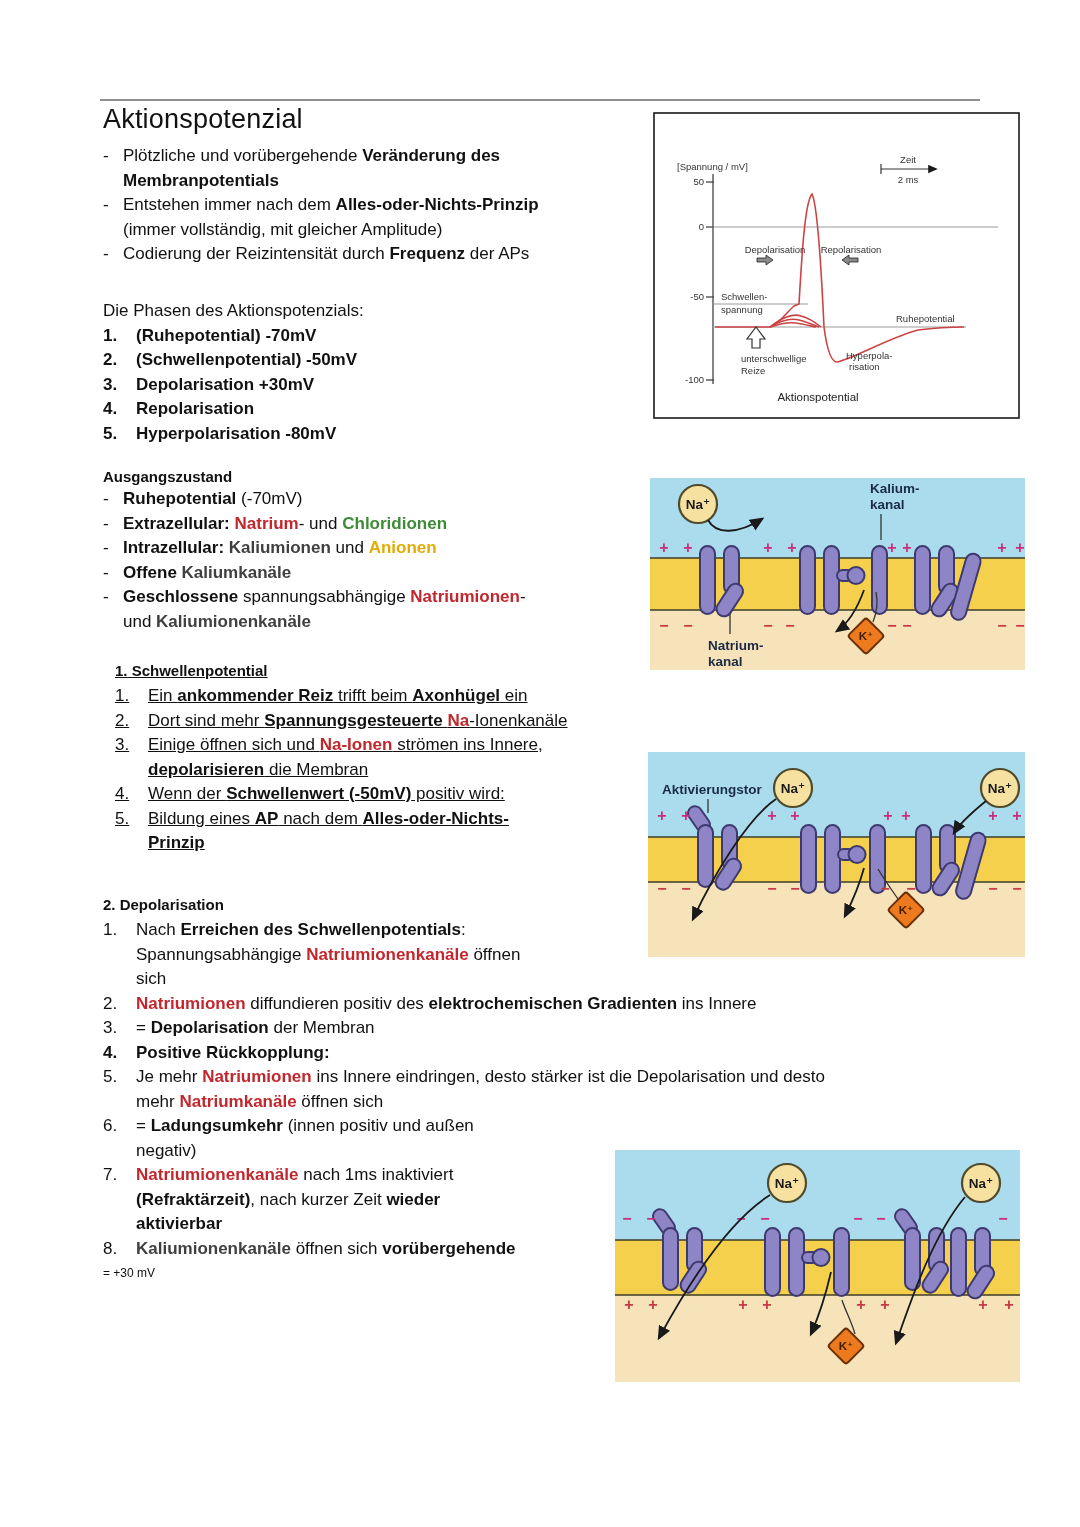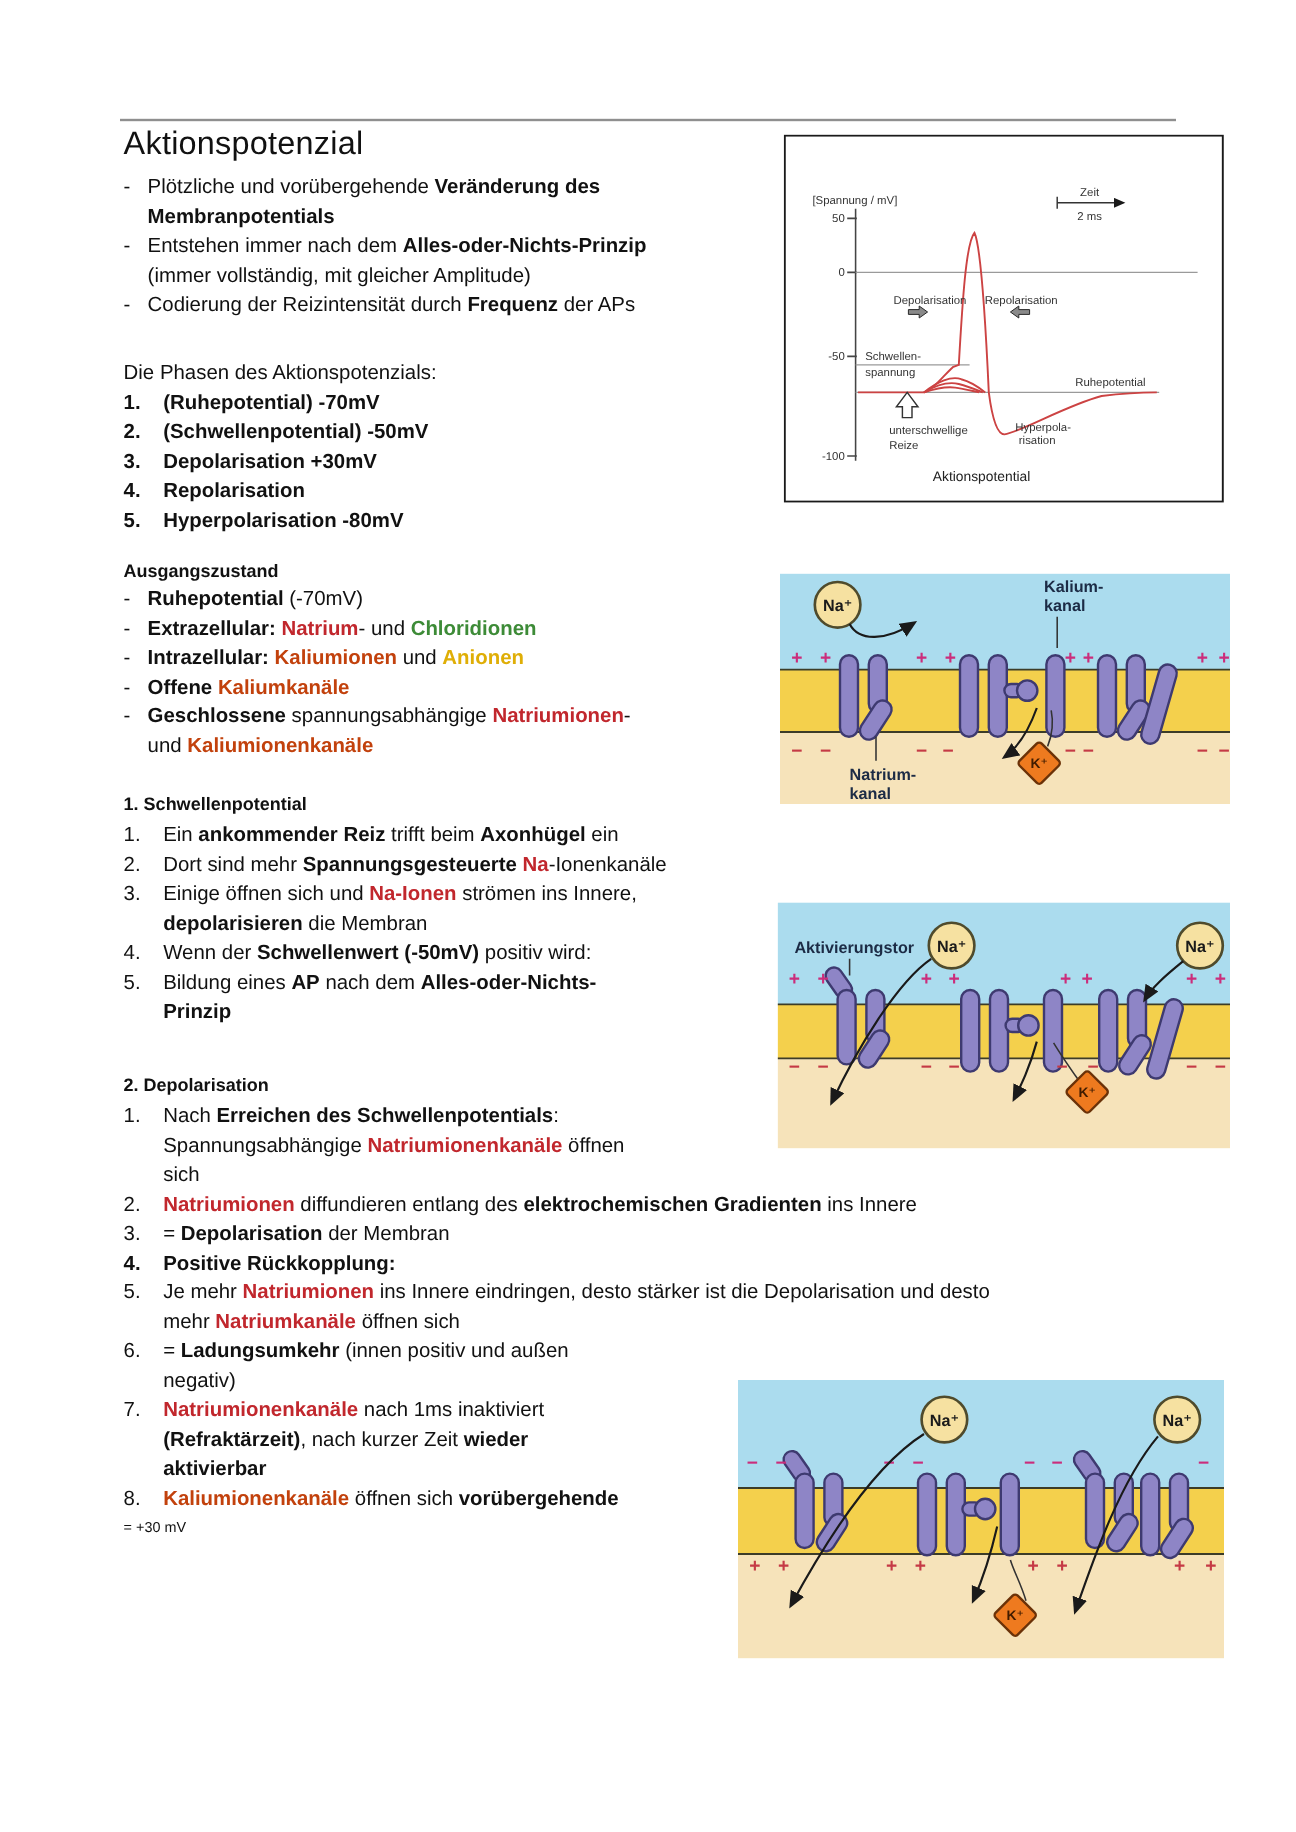--- a/index.html
+++ b/index.html
@@ -11,21 +11,21 @@
   .sec-h{font-weight:bold;font-size:15px;margin:0 0 5px 0;}
   .list{font-size:17px;line-height:24.5px;}
   .row{display:flex;align-items:flex-start;}
   .num{flex:0 0 33px;}
   .num.b{font-weight:bold;}
   .dash .num{flex:0 0 20px;}
   .txt{white-space:pre-line;flex:1;}
   .b{font-weight:bold;}
   .c-red{color:#c1272d;}
   .c-green{color:#3d8b37;}
-  .c-blue{color:#c2410c;}
+  .c-blue{color:#404040;}
   .c-gold{color:#dfae06;}
   .footerline{font-size:12px;line-height:24.5px;}
   svg text{font-family:"Liberation Sans","DejaVu Sans",sans-serif;}
   
   .gtext{font-size:9.5px;fill:#333;}
   .gtick{font-size:9.5px;fill:#333;text-anchor:end;}
   .gcap{font-size:11.5px;fill:#222;text-anchor:middle;}
   .gmid{text-anchor:middle;}
   .gaxis{stroke:#444;stroke-width:1.3;}
   .gline{stroke:#9a9a9a;stroke-width:1;}
@@ -152,21 +152,21 @@
           <div class="txt"><span class="b">Offene </span><span class="b c-blue">Kaliumkanäle</span></div>
         </div>
         <div class="row">
           <span class="num">-</span>
           <div class="txt"><span class="b">Geschlossene</span><span> spannungsabhängige </span><span class="b c-red">Natriumionen</span><span>-
 und </span><span class="b c-blue">Kaliumionenkanäle</span></div>
         </div>
       </div>
   </div>
 
-  <div class="abs" style="left:103px;top:662px;width:580px;">
+  <div class="abs" style="left:115px;top:662px;width:580px;text-decoration:underline;">
     <div class="sec-h">1. Schwellenpotential</div>
     <div class="list">
         <div class="row">
           <span class="num">1.</span>
           <div class="txt"><span>Ein </span><span class="b">ankommender Reiz</span><span> trifft beim </span><span class="b">Axonhügel</span><span> ein</span></div>
         </div>
         <div class="row">
           <span class="num">2.</span>
           <div class="txt"><span>Dort sind mehr </span><span class="b">Spannungsgesteuerte </span><span class="b c-red">Na</span><span>-Ionenkanäle</span></div>
         </div>
@@ -191,21 +191,21 @@
     <div class="sec-h">2. Depolarisation</div>
     <div class="list">
         <div class="row">
           <span class="num">1.</span>
           <div class="txt"><span>Nach </span><span class="b">Erreichen des Schwellenpotentials</span><span>:
 Spannungsabhängige </span><span class="b c-red">Natriumionenkanäle</span><span> öffnen
 sich</span></div>
         </div>
         <div class="row">
           <span class="num">2.</span>
-          <div class="txt"><span class="b c-red">Natriumionen</span><span> diffundieren entlang des </span><span class="b">elektrochemischen Gradienten</span><span> ins Innere</span></div>
+          <div class="txt"><span class="b c-red">Natriumionen</span><span> diffundieren positiv des </span><span class="b">elektrochemischen Gradienten</span><span> ins Innere</span></div>
         </div>
         <div class="row">
           <span class="num">3.</span>
           <div class="txt"><span>= </span><span class="b">Depolarisation</span><span> der Membran</span></div>
         </div>
         <div class="row">
           <span class="num b">4.</span>
           <div class="txt"><span class="b">Positive Rückkopplung:</span></div>
         </div>
         <div class="row">

